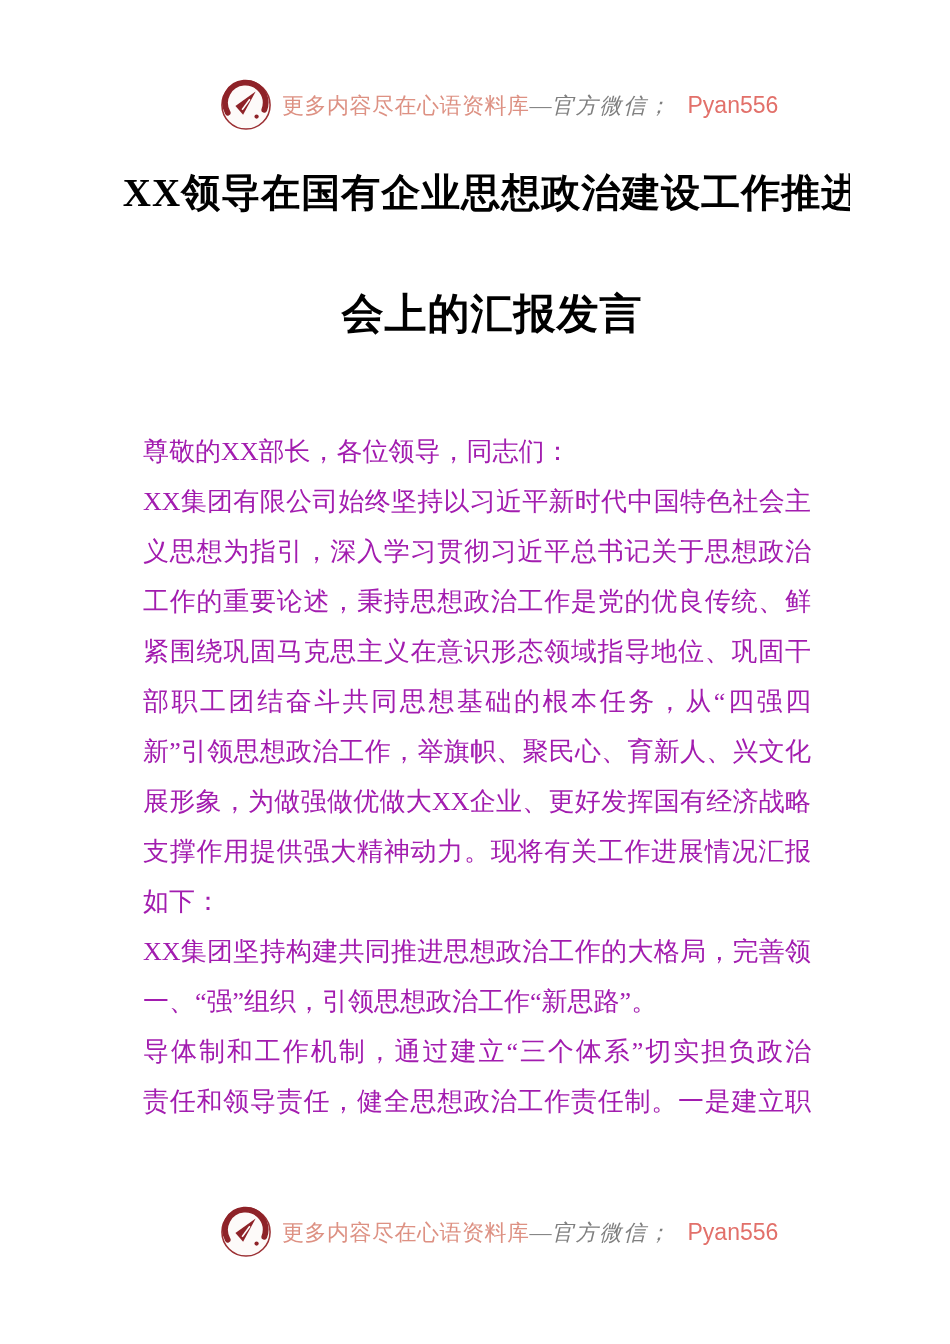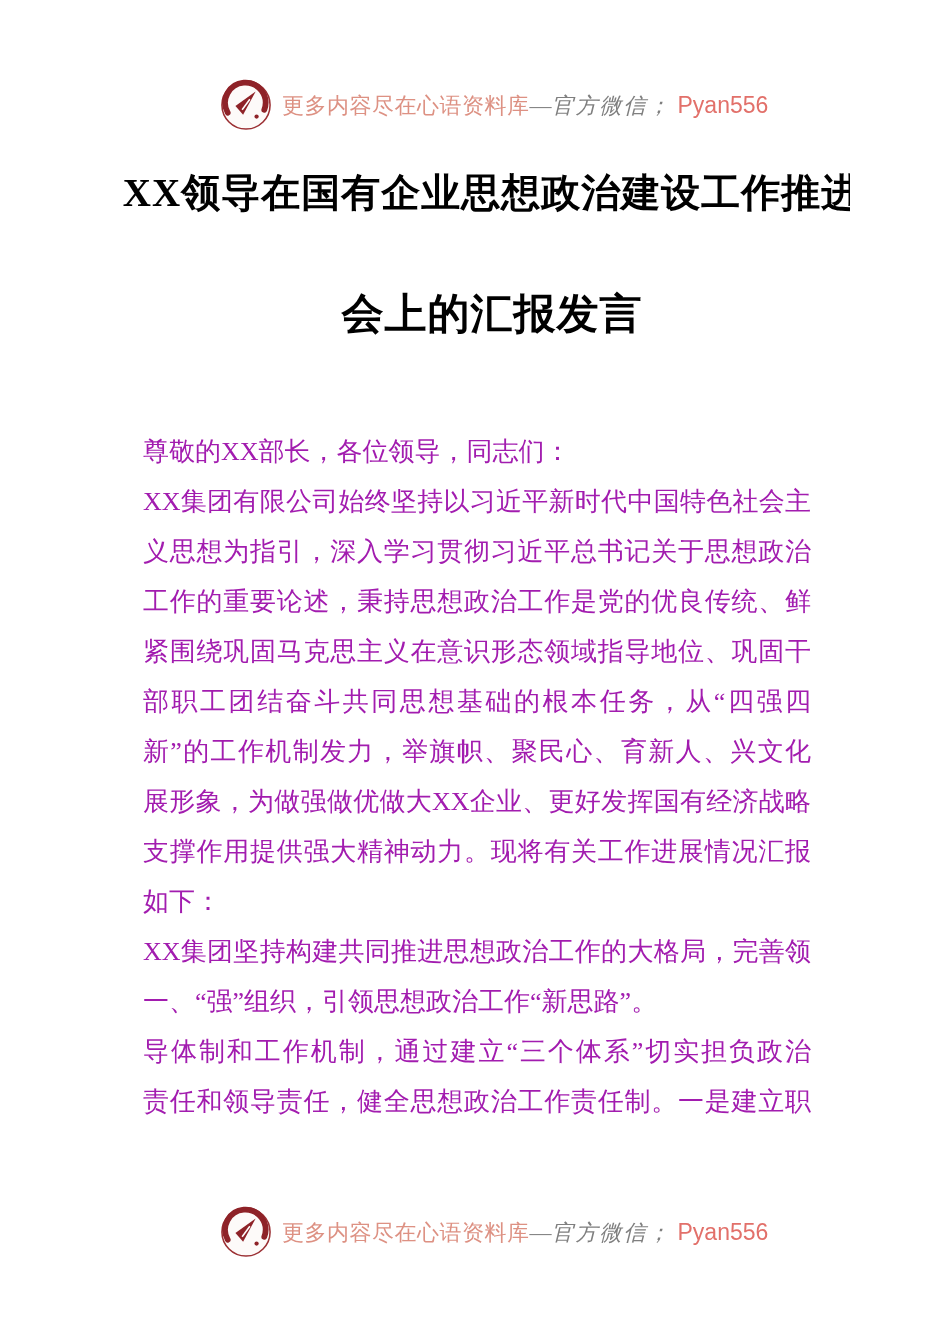--- a/index.html
+++ b/index.html
@@ -27,21 +27,21 @@
   .watermark-row.is-header { top: 79px; }
   .watermark-row.is-footer { top: 1206px; }
   .wm-logo { width: 52px; height: 52px; flex: none; display: block; }
   .wm-text { font-size: 22px; line-height: 1; display: flex; align-items: baseline; }
   .wm-brand  { color: var(--brand-pink, #dd9183); letter-spacing: 0.5px; }
   .wm-dash   { color: var(--label-gray, #7f7f7f); }
   .wm-wechat { color: var(--label-gray, #7f7f7f); font-style: italic; letter-spacing: 2px; }
   .wm-id     {
     color: var(--id-red, #e2706a);
     font-family: "Liberation Sans", "DejaVu Sans", sans-serif;
-    font-size: 23px; margin-left: 6px; font-style: normal;
+    font-size: 23px; margin-left: 16px; font-style: normal;
   }
 
   
   .doc-title {
     position: absolute; left: 17px; width: 950px;
     text-align: center;
     font-weight: bold; color: #000;
     line-height: 1;
   }
   .doc-title.line1 { top: 173px; font-size: 39px; letter-spacing: 1px; }
@@ -88,21 +88,21 @@
   <div class="doc-title line1">XX领导在国有企业思想政治建设工作推进</div>
   <div class="doc-title line2">会上的汇报发言</div>
 
   <div class="doc-body">
       <div class="body-line">尊敬的XX部长，各位领导，同志们：</div>
       <div class="body-line stretch">XX集团有限公司始终坚持以习近平新时代中国特色社会主</div>
       <div class="body-line stretch">义思想为指引，深入学习贯彻习近平总书记关于思想政治</div>
       <div class="body-line stretch">工作的重要论述，秉持思想政治工作是党的优良传统、鲜</div>
       <div class="body-line stretch">紧围绕巩固马克思主义在意识形态领域指导地位、巩固干</div>
       <div class="body-line stretch">部职工团结奋斗共同思想基础的根本任务，从“四强四</div>
-      <div class="body-line stretch">新”的工作机制发力，举旗帜、聚民心、育新人、兴文化</div>
+      <div class="body-line stretch">新”引领思想政治工作，举旗帜、聚民心、育新人、兴文化</div>
       <div class="body-line stretch">展形象，为做强做优做大XX企业、更好发挥国有经济战略</div>
       <div class="body-line stretch">支撑作用提供强大精神动力。现将有关工作进展情况汇报</div>
       <div class="body-line">如下：</div>
       <div class="body-line stretch">XX集团坚持构建共同推进思想政治工作的大格局，完善领</div>
       <div class="body-line">一、“强”组织，引领思想政治工作“新思路”。</div>
       <div class="body-line stretch">导体制和工作机制，通过建立“三个体系”切实担负政治</div>
       <div class="body-line stretch">责任和领导责任，健全思想政治工作责任制。一是建立职</div>
     </div>
 
   <div class="watermark-row is-footer">

